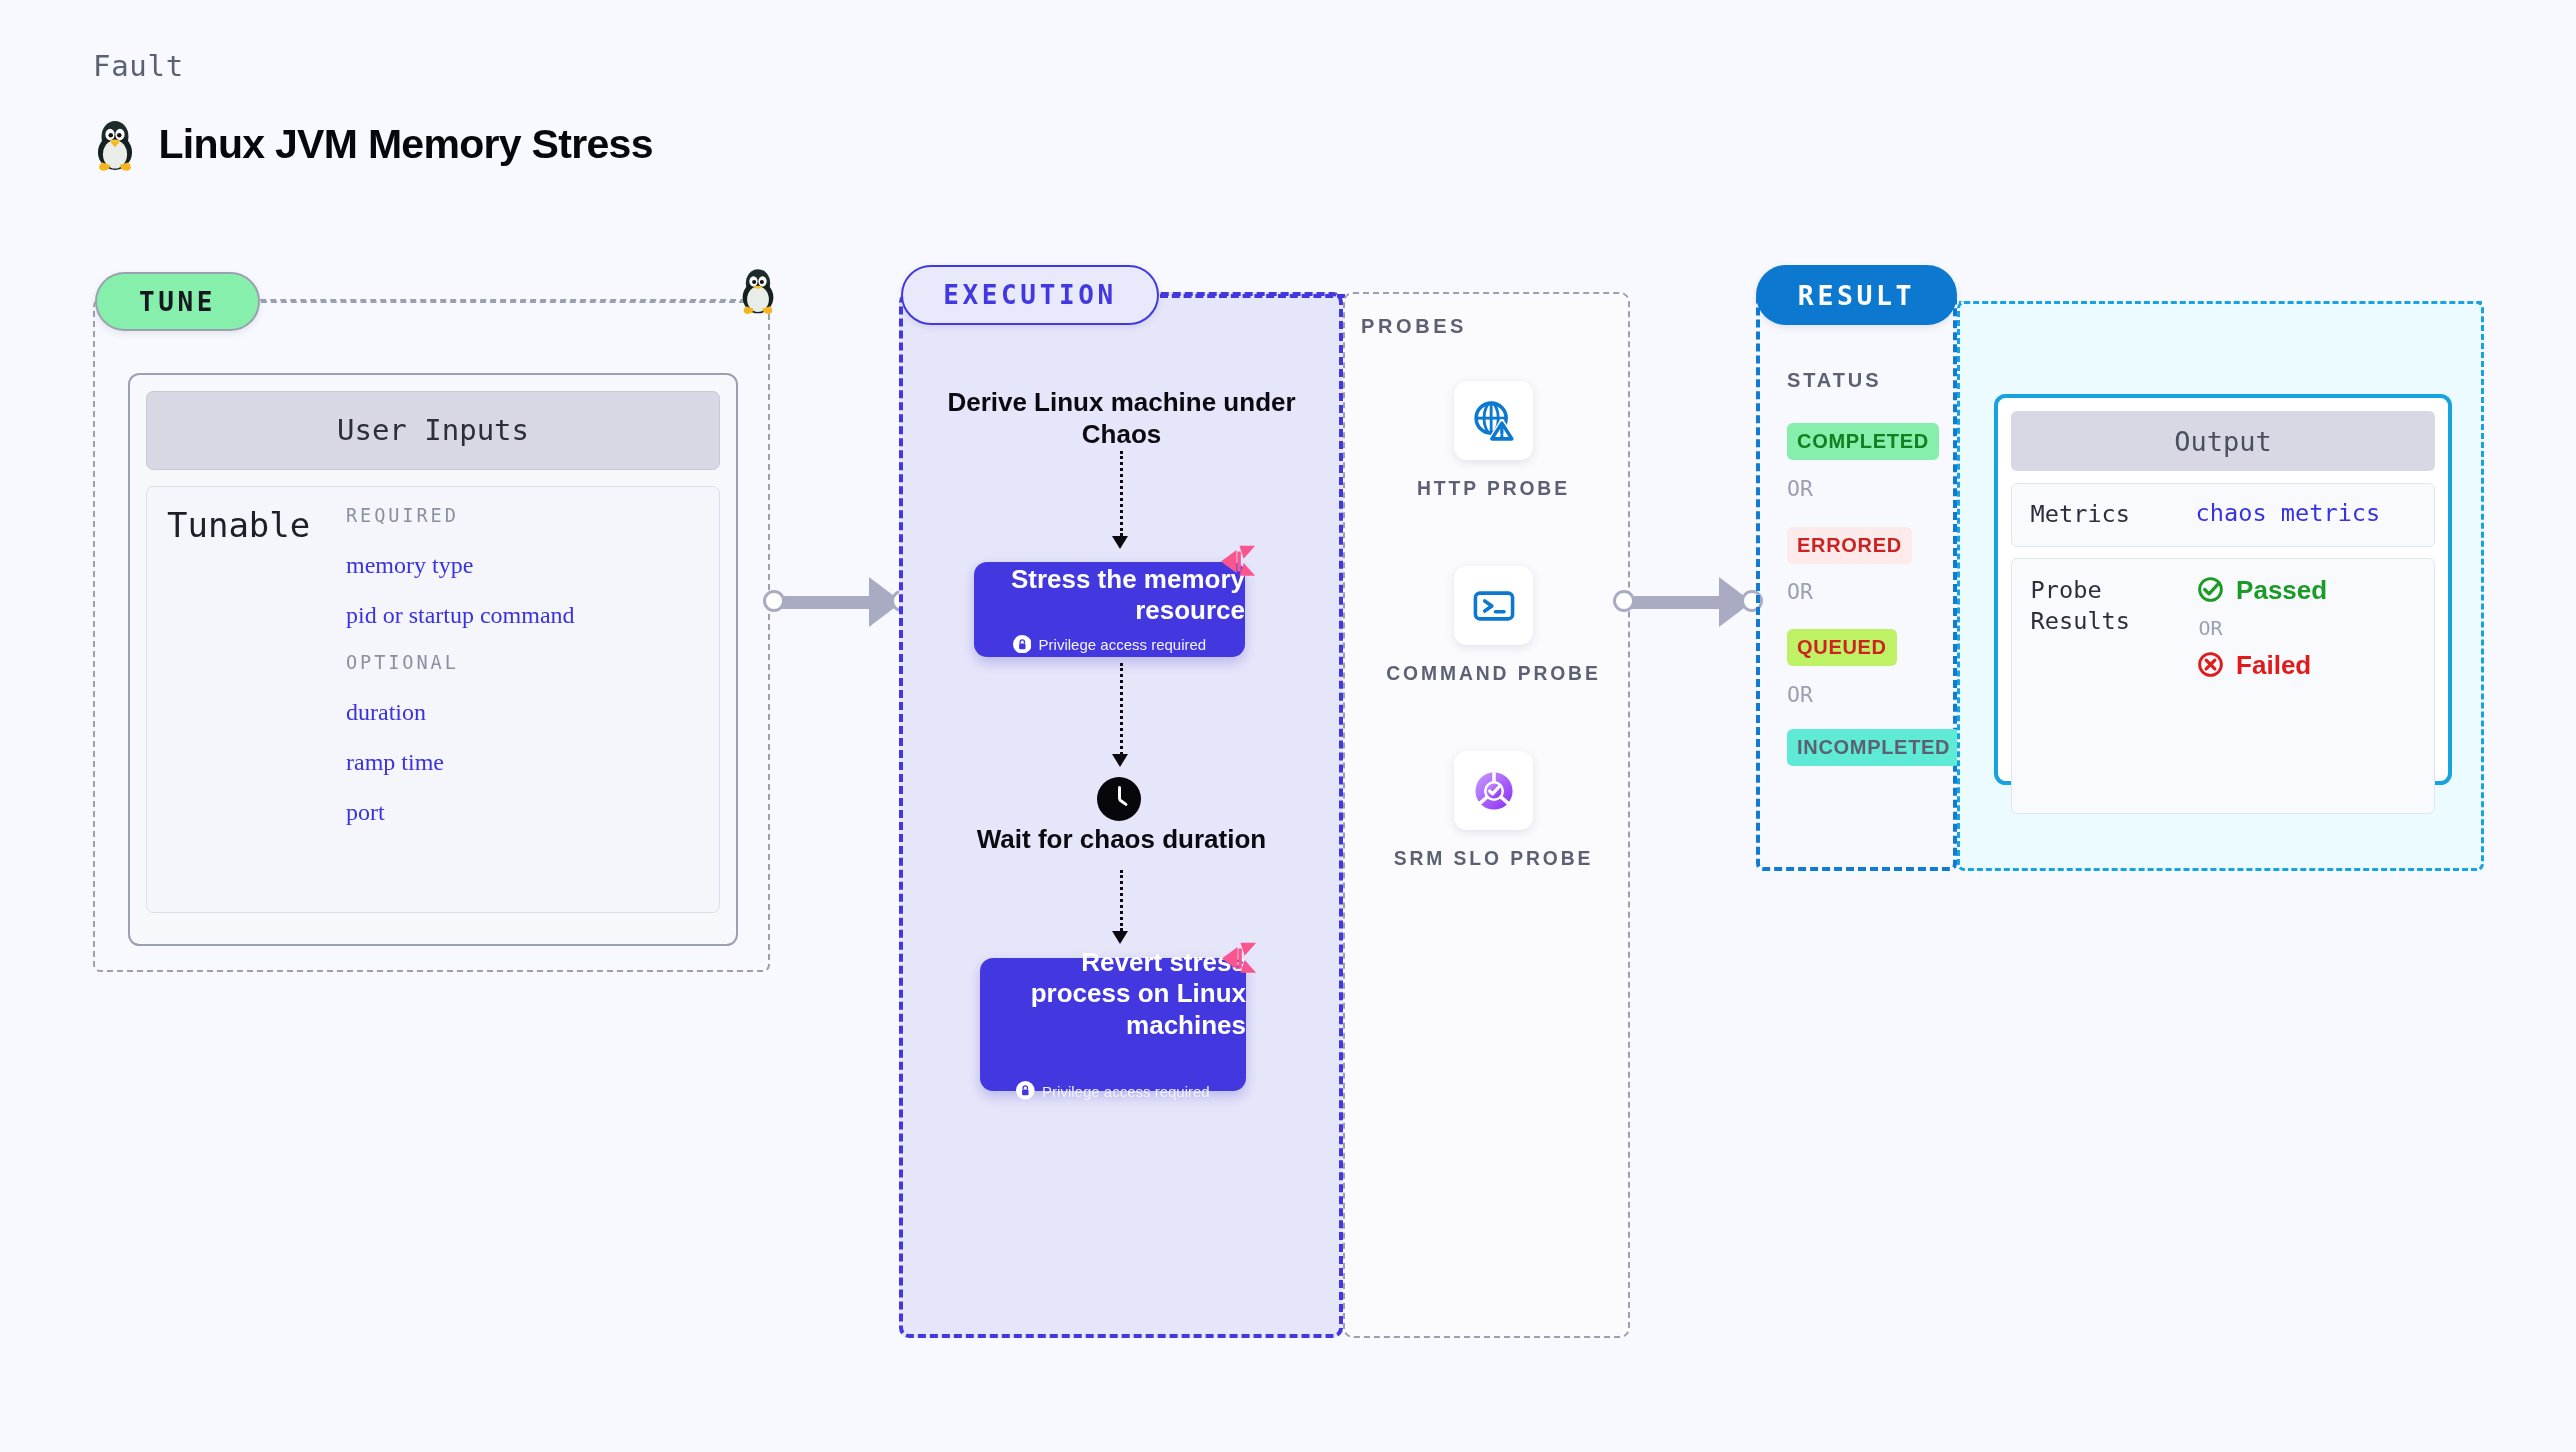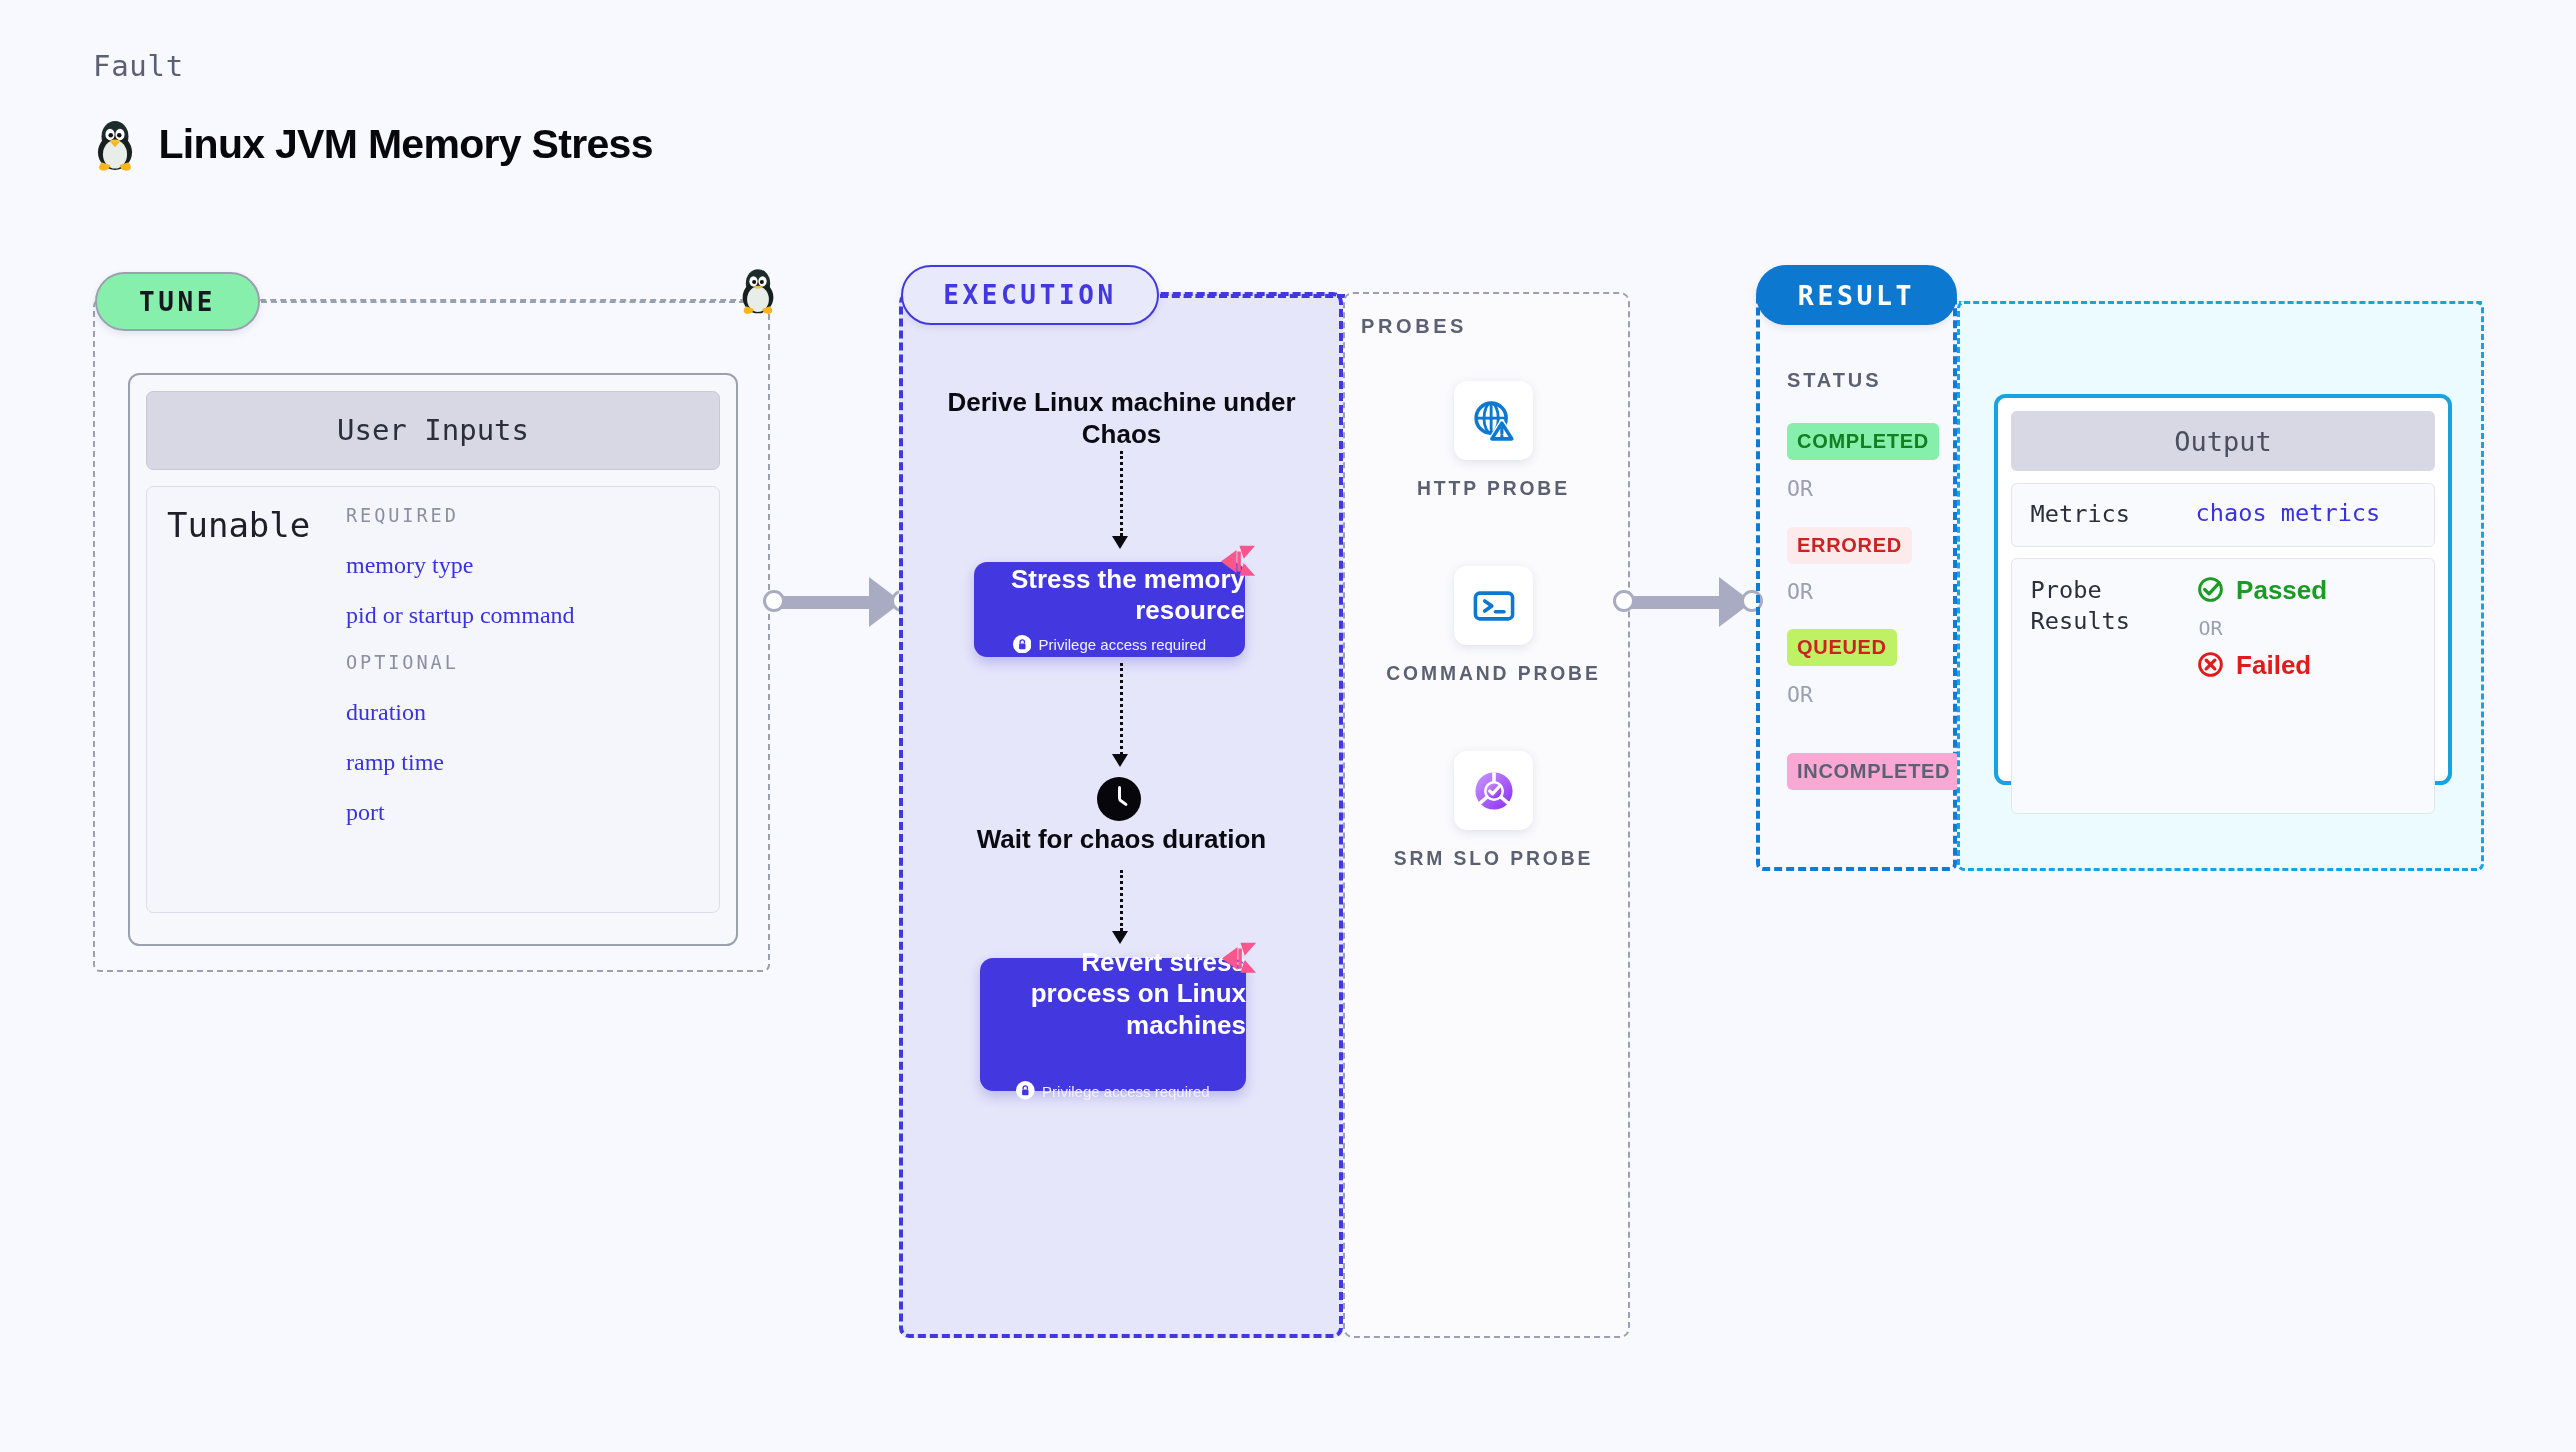--- a/index.html
+++ b/index.html
@@ -405,21 +405,21 @@
   <div class="pill" id="result-pill">RESULT</div>
 
   <div id="status-title">STATUS</div>
 
   <div class="status-badge" style="top:423px;background:#86efac;color:#108020;">COMPLETED</div>
   <div class="or-text" style="top:476px;">OR</div>
   <div class="status-badge" style="top:527px;background:#fdeaea;color:#cc2222;">ERRORED</div>
   <div class="or-text" style="top:579px;">OR</div>
   <div class="status-badge" style="top:629px;background:#bef264;color:#cc2222;">QUEUED</div>
   <div class="or-text" style="top:682px;">OR</div>
-  <div class="status-badge" style="top:729px;background:#f9a8d4;color:#5b6173;margin-top:24px;">INCOMPLETED</div>
+  <div class="status-badge" style="top:729px;background:#5eead4;color:#5b6173;">INCOMPLETED</div>
 
   <div id="output-panel" class="dashed-panel"></div>
 
   <div id="output-card">
     <div id="output-header">Output</div>
 
     <div class="out-row">
       <div class="out-key">Metrics</div>
       <div class="out-val-metrics">chaos metrics</div>
     </div>

